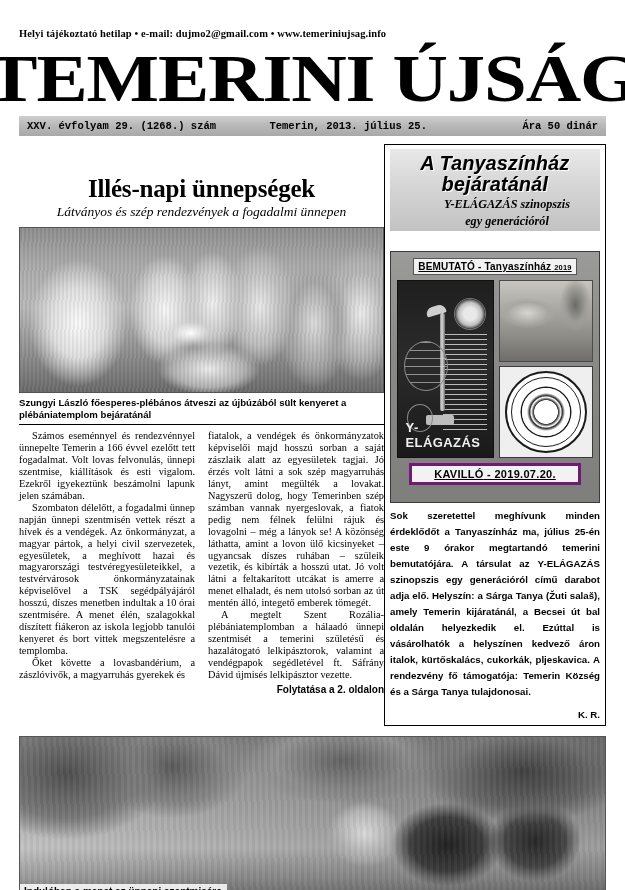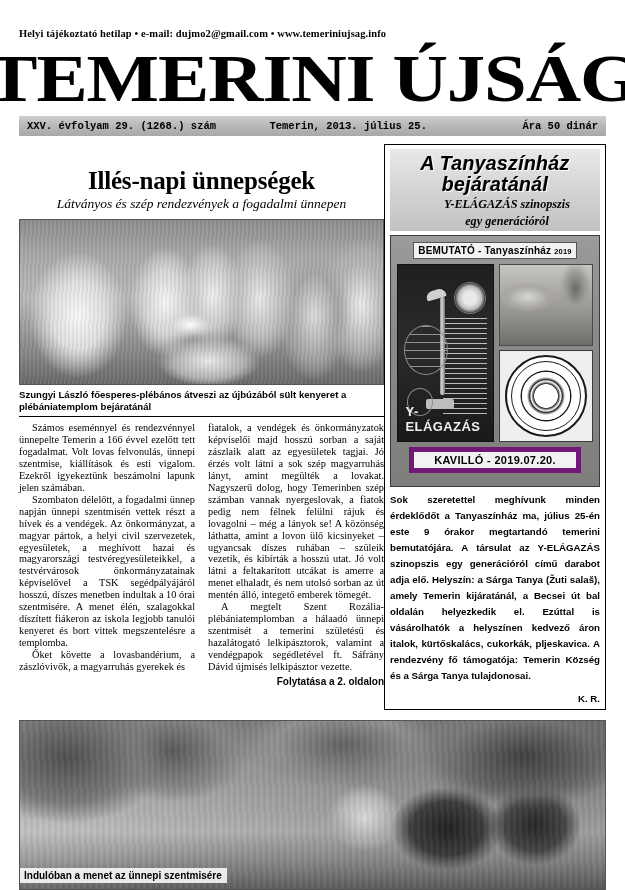--- a/index.html
+++ b/index.html
@@ -233,28 +233,29 @@
     font-family: "Liberation Serif", serif;
     font-style: italic;
     font-weight: bold;
     font-size: 12.2px;
     line-height: 14.5px;
     text-align: center;
     margin-top: 2px;
     padding-left: 24px;
   }
   .ad-poster {
-    margin-top: 4px;
+    margin-top: 20px;
     border: 1px solid #3a3a3a;
     background: #8e8e8e;
     height: 252px;
     position: relative;
     overflow: hidden;
     padding: 6px 6px;
     box-sizing: border-box;
+    text-decoration: underline;
   }
   .poster-bg {
     position: absolute; inset: 0;
     background:
       linear-gradient(to bottom, #9b9b99 0%, #8a8a88 40%, #7e7e7c 100%);
   }
   .poster-banner {
     position: relative;
     background: #f2f2f2;
     border: 1px solid #555;
@@ -387,21 +388,21 @@
     left: 50%; top: 50%;
     transform: translate(-50%,-50%);
     width: 68px; height: 68px;
     border-radius: 50%;
     border: 1.5px solid #1b1b1b;
   }
   .poster-footer {
     position: relative;
     margin-top: 5px;
     background: #f2f2f2;
-    border: 5px solid #701a75;
+    border: 3px solid #701a75;
     text-align: center;
     font-family: "Liberation Sans", sans-serif;
     font-size: 11px;
     font-weight: bold;
     padding: 2px 0;
     margin-left: 12px;
     margin-right: 12px;
     letter-spacing: 0.3px;
   }
   .ad-body {

